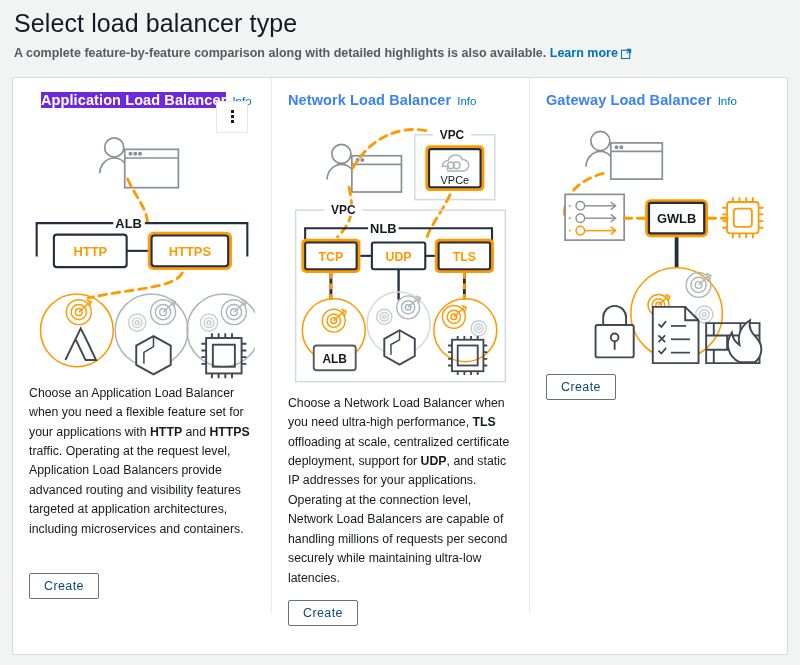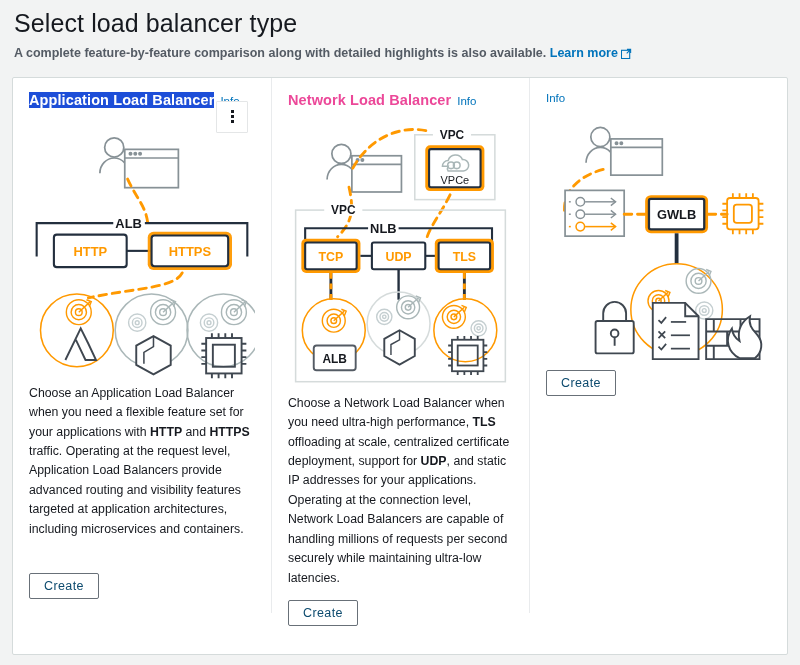--- a/index.html
+++ b/index.html
@@ -60,23 +60,23 @@
   .cols { display: flex; height: 535px; }
   .col {
     width: 33.333%; position: relative;
     padding: 14px 16px 0 16px;
     display: flex; flex-direction: column;
   }
   .col + .col { border-left: 1px solid #e9ebed; }
 
   .col-title-row { display: flex; align-items: baseline; gap: 6px; margin-bottom: 4px; }
   .col-title {
-    font-size: 14.5px; font-weight: bold; color: #ec4899; letter-spacing: .1px;
-  }
-  .col-title.selected { background: #1d4ed8; color: #ffffff; }
+    font-size: 14.5px; font-weight: bold; color: #3b82f6; letter-spacing: .1px;
+  }
+  .col-title.selected { background: #6d28d9; color: #ffffff; margin-left: 12px; }
   .info-link { font-size: 11.5px; color: #0073bb; text-decoration: none; cursor: pointer; }
 
   .diagram { flex: 0 0 auto; display: flex; justify-content: center; align-items: flex-start; }
 
   .desc {
     font-size: 12.3px; line-height: 1.58; color: #16191f;
     margin: 0 0 12px 0;
   }
   .desc b { font-weight: bold; }
 
@@ -336,20 +336,21 @@
         <p class="desc">
           <span>Choose a Network Load Balancer when you need ultra-high performance, </span><b>TLS</b><span> offloading at scale, centralized certificate deployment, support for </span><b>UDP</b><span>, and static IP addresses for your applications. Operating at the connection level, Network Load Balancers are capable of handling millions of requests per second securely while maintaining ultra-low latencies.</span>
         </p>
         <div class="spacer"></div>
         <button class="create-btn">Create</button>
         <div style="height:14px"></div>
       </div>
 
       <div class="col">
         <div class="col-title-row">
+          <span class="col-title">Gateway Load Balancer</span>
           <a class="info-link" href="#">Info</a>
         </div>
 
         <div class="diagram">
           <svg width="236" height="262" viewBox="0 0 236 262">
             <g fill="none" stroke="#879196" stroke-width="1.8">
               <circle cx="57" cy="24" r="10"></circle>
               <path d="M42 51c0-9 7-16 15-16s15 7 15 16"></path>
               <rect x="68" y="26" width="54" height="38" fill="#fff"></rect>
               <path d="M68 35h54"></path>

